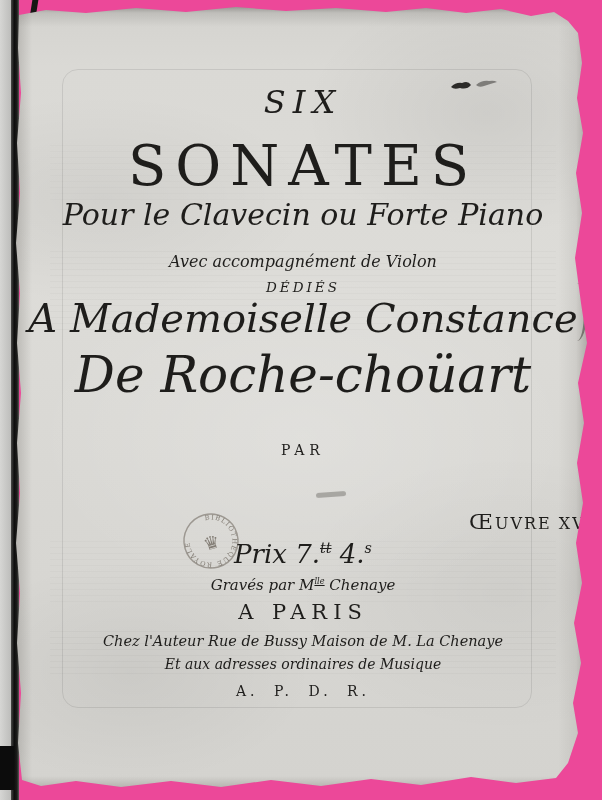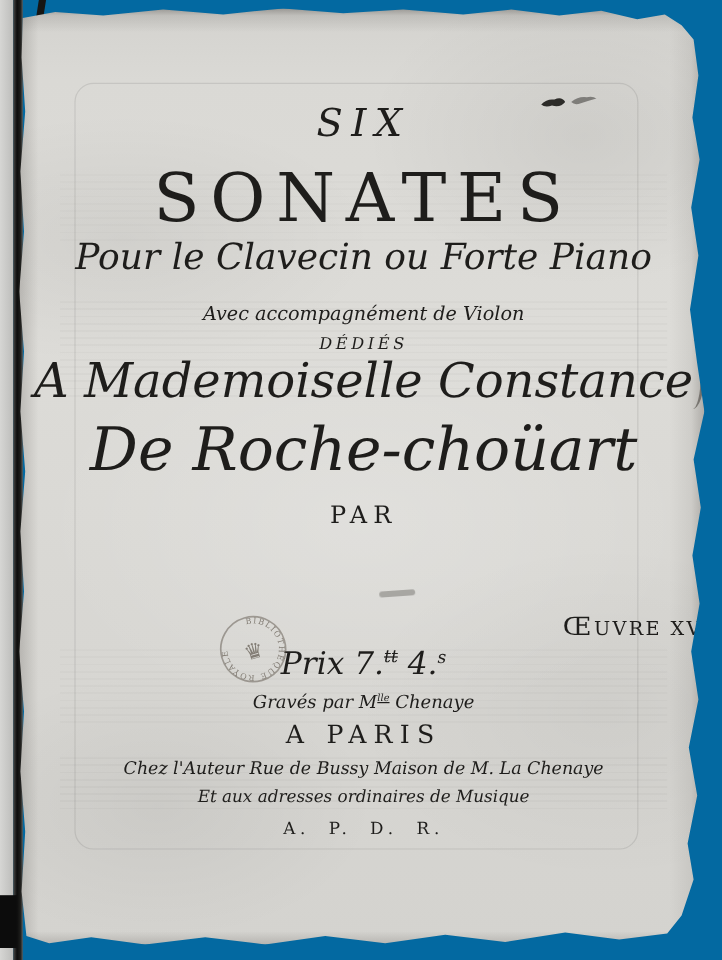--- a/index.html
+++ b/index.html
@@ -1,18 +1,18 @@
 <!DOCTYPE html>
 <html><head>
 <meta charset="utf-8">
 <style>
   html,body{margin:0;padding:0;}
   .scan{
     position:relative; width:602px; height:800px;
-    background:#0369a1; overflow:hidden;
+    background:#ec4899; overflow:hidden;
     font-family:"DejaVu Serif","Liberation Serif",serif;
     color:#1f1f1f;
   }
   
   .left-strip{position:absolute;left:0;top:0;width:11px;height:800px;
     background:linear-gradient(90deg,#d6d6d4,#bdbdbb);}
   .gutter-line{position:absolute;left:11px;top:0;width:8px;height:800px;
     background:linear-gradient(90deg,#4a4a48,#0d0d0d 40%,#1d1d1b 75%,#5a5a58);}
   .gutter-tick{position:absolute;left:30px;top:0;width:6px;height:30px;
     background:#161614;transform:skewX(-9deg);}
@@ -59,21 +59,21 @@
 
   
   .line{position:absolute;left:0;right:0;text-align:center;white-space:nowrap;color:#1e1d1b;line-height:1;}
   .l-six     {top:83px; font-size:32px;font-style:italic;letter-spacing:7px;}
   .l-title   {top:135px;font-size:56px;letter-spacing:9px;}
   .l-subtitle{top:197px;font-size:30px;font-style:italic;}
   .l-accomp  {top:251px;font-size:16px;font-style:italic;}
   .l-dedies  {top:278px;font-size:13.5px;font-style:italic;letter-spacing:3px;}
   .l-ded1    {top:295px;font-size:40px;font-style:italic;}
   .l-ded2    {top:347px;font-size:50px;font-style:italic;}
-  .l-par     {top:416px;font-size:20px;letter-spacing:5px;}
+  .l-par     {top:440px;font-size:14px;letter-spacing:5px;}
   .l-composer{top:462px;font-size:29px;font-style:italic;letter-spacing:4px;}
   .l-opus    {top:509px;font-size:16px;letter-spacing:2px;text-align:right;}
   .l-opus .big{font-size:21px;}
   .l-price   {top:538px;font-size:26px;font-style:italic;}
   .l-engraver{top:574px;font-size:15px;font-style:italic;}
   .l-city    {top:599px;font-size:21px;letter-spacing:6px;}
   .l-addr1   {top:631px;font-size:14.5px;font-style:italic;}
   .l-addr2   {top:654px;font-size:14px;font-style:italic;}
   .l-apdr    {top:681px;font-size:14px;letter-spacing:4px;word-spacing:7px;}
   .sup{font-size:.55em;vertical-align:super;}

